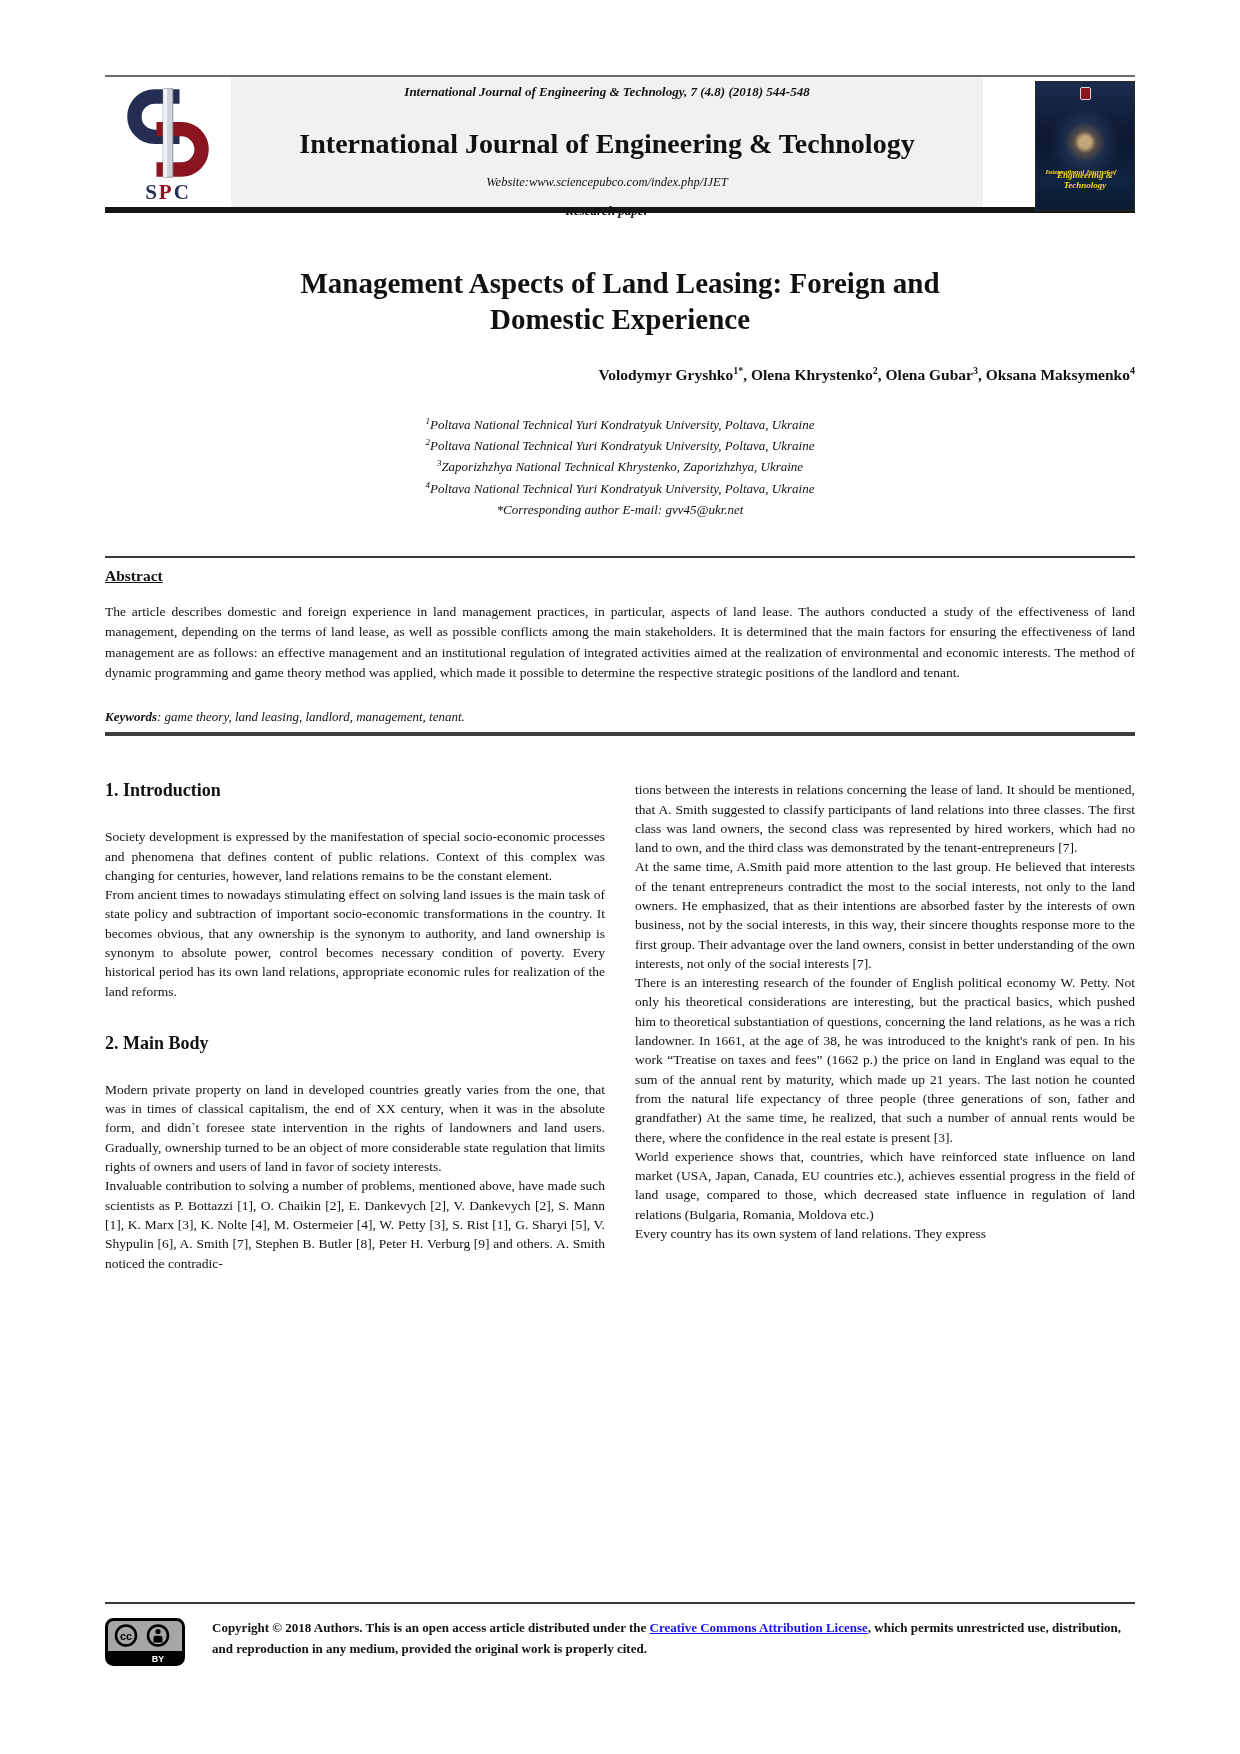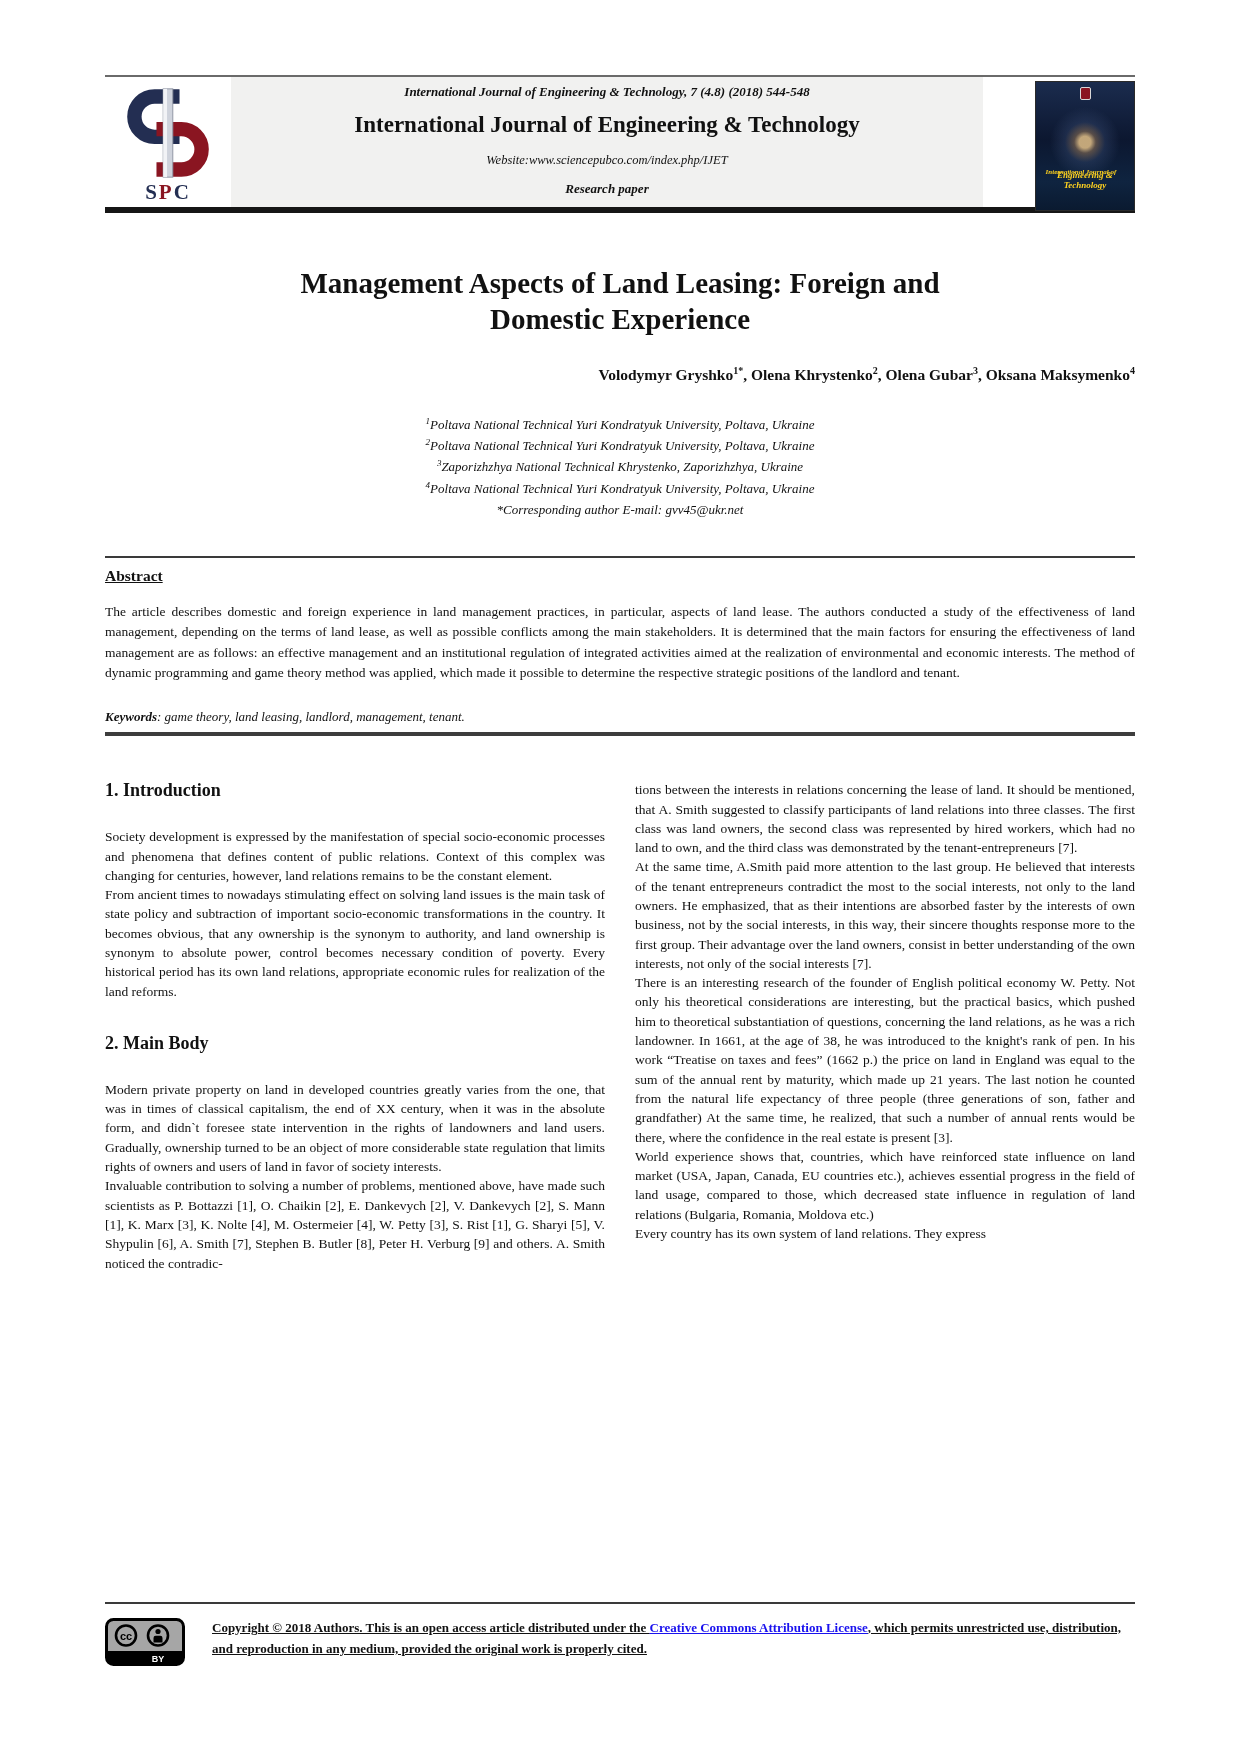--- a/index.html
+++ b/index.html
@@ -17,21 +17,21 @@
     display:flex; align-items:stretch; height:138px;
   }
   .logo-box { width:126px; background:#fff; display:flex; flex-direction:column; align-items:center; padding-top:8px; }
   .logo-box svg { display:block; }
   .spc-label { font-weight:bold; font-size:21px; letter-spacing:2px; color:#232e52; line-height:1; margin-top:1px; }
   .spc-label .red { color:#8a1521; }
   .header-center {
     flex:1; background:#f1f1f0; margin-right:52px; text-align:center; padding-top:7px;
   }
   .citation-line { font-size:13px; font-weight:bold; font-style:italic; }
-  .journal-title { font-size:23px; font-weight:bold; margin-top:12px; }
+  .journal-title { font-size:28px; font-weight:bold; margin-top:28px; }
   .website-line { font-size:12.5px; font-style:italic; margin-top:15px; }
   .paper-type { font-size:13px; font-weight:bold; font-style:italic; margin-top:13px; }
   .cover {
     width:100px; height:130px; align-self:flex-start; margin-top:4px;
     background:
       radial-gradient(circle at 50% 47%, rgba(214,182,130,0.9) 0 7%, rgba(150,120,90,0.55) 13%, rgba(60,80,120,0.35) 24%, rgba(0,0,0,0) 42%),
       linear-gradient(180deg, #1b2c4e 0%, #0c1730 45%, #0f2440 78%, #0a1a30 100%);
     border:1px solid #2a2a2a; position:relative; text-align:center;
   }
   .cover-logo { width:11px; height:13px; margin:5px auto 0; background:#8a1521; border-radius:2px; border:1px solid #d8d8d8; }
@@ -59,21 +59,21 @@
   
   .columns { display:flex; gap:30px; margin-top:44px; }
   .col { flex:1; min-width:0; }
   .section-heading { font-size:18px; font-weight:bold; margin-bottom:26px; }
   .section-heading.second { margin-top:32px; }
   .col p { font-size:13.5px; line-height:1.43; text-align:justify; }
 
   
   .footer { position:absolute; left:105px; right:105px; top:1602px; }
   .footer-rule { border-top:2px solid #3a3a3a; }
-  .footer-body { display:flex; gap:27px; margin-top:14px; align-items:flex-start;text-decoration:underline; }
+  .footer-body { display:flex; gap:27px; margin-top:14px; align-items:flex-start; }
   .cc-badge { flex:0 0 auto; }
   .footer-text { font-size:13px; font-weight:bold; line-height:1.6; }
   .license-link { color:#1a12ee; text-decoration:underline; cursor:pointer; }
 </style>
 </head>
 <body>
 
 <div class="page">
   <div class="content">
 

